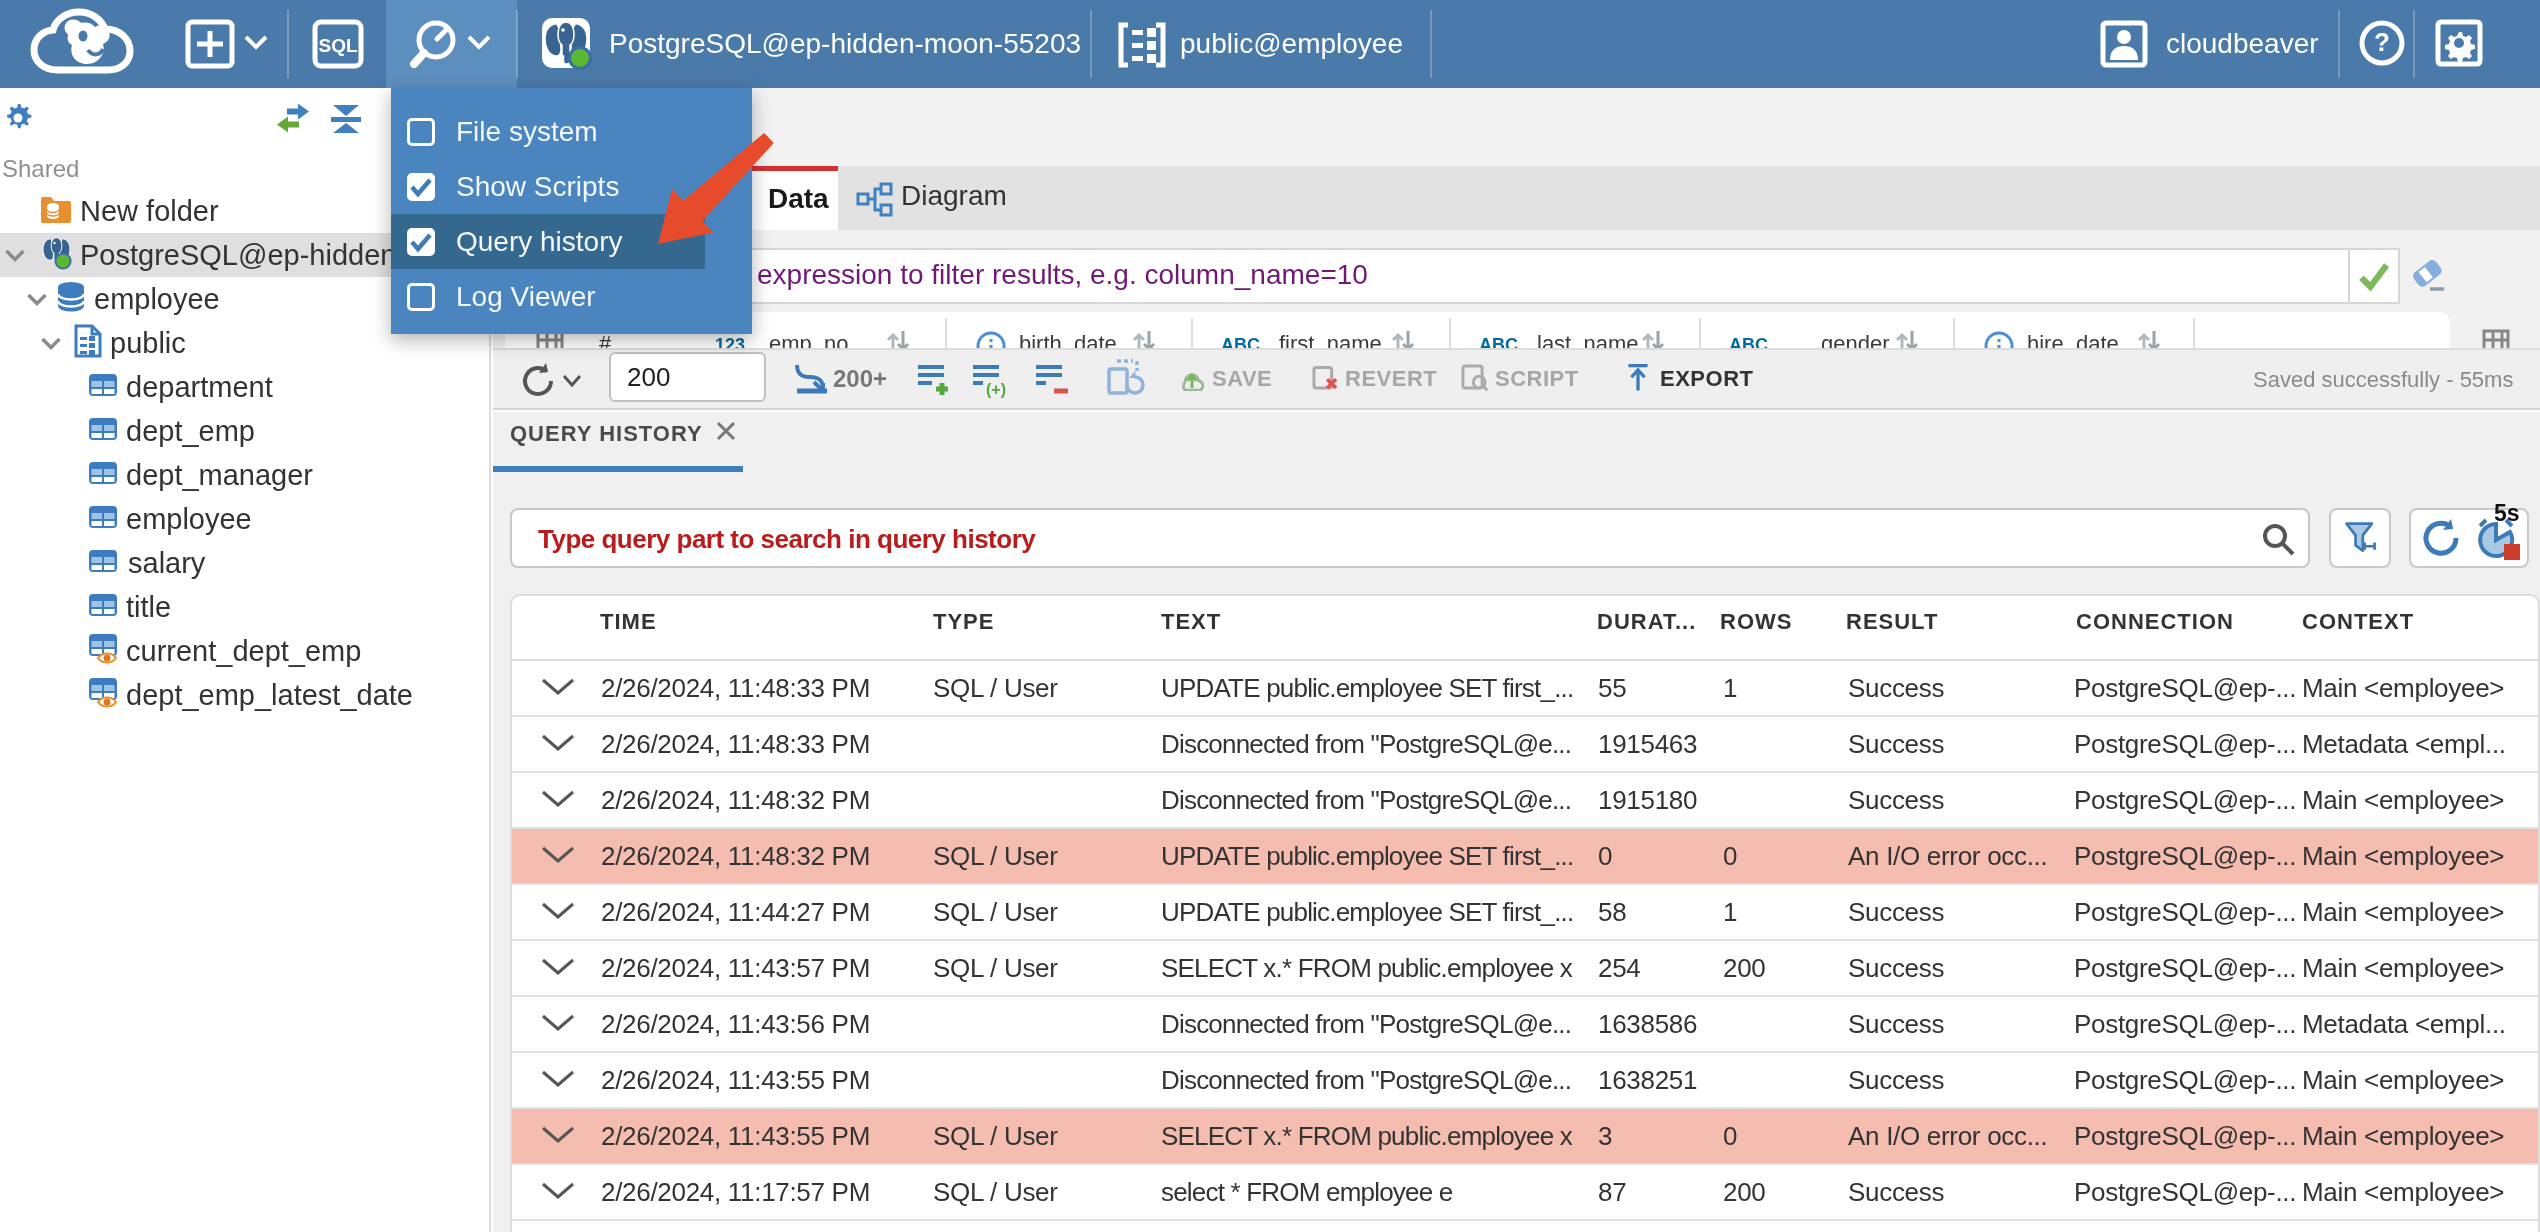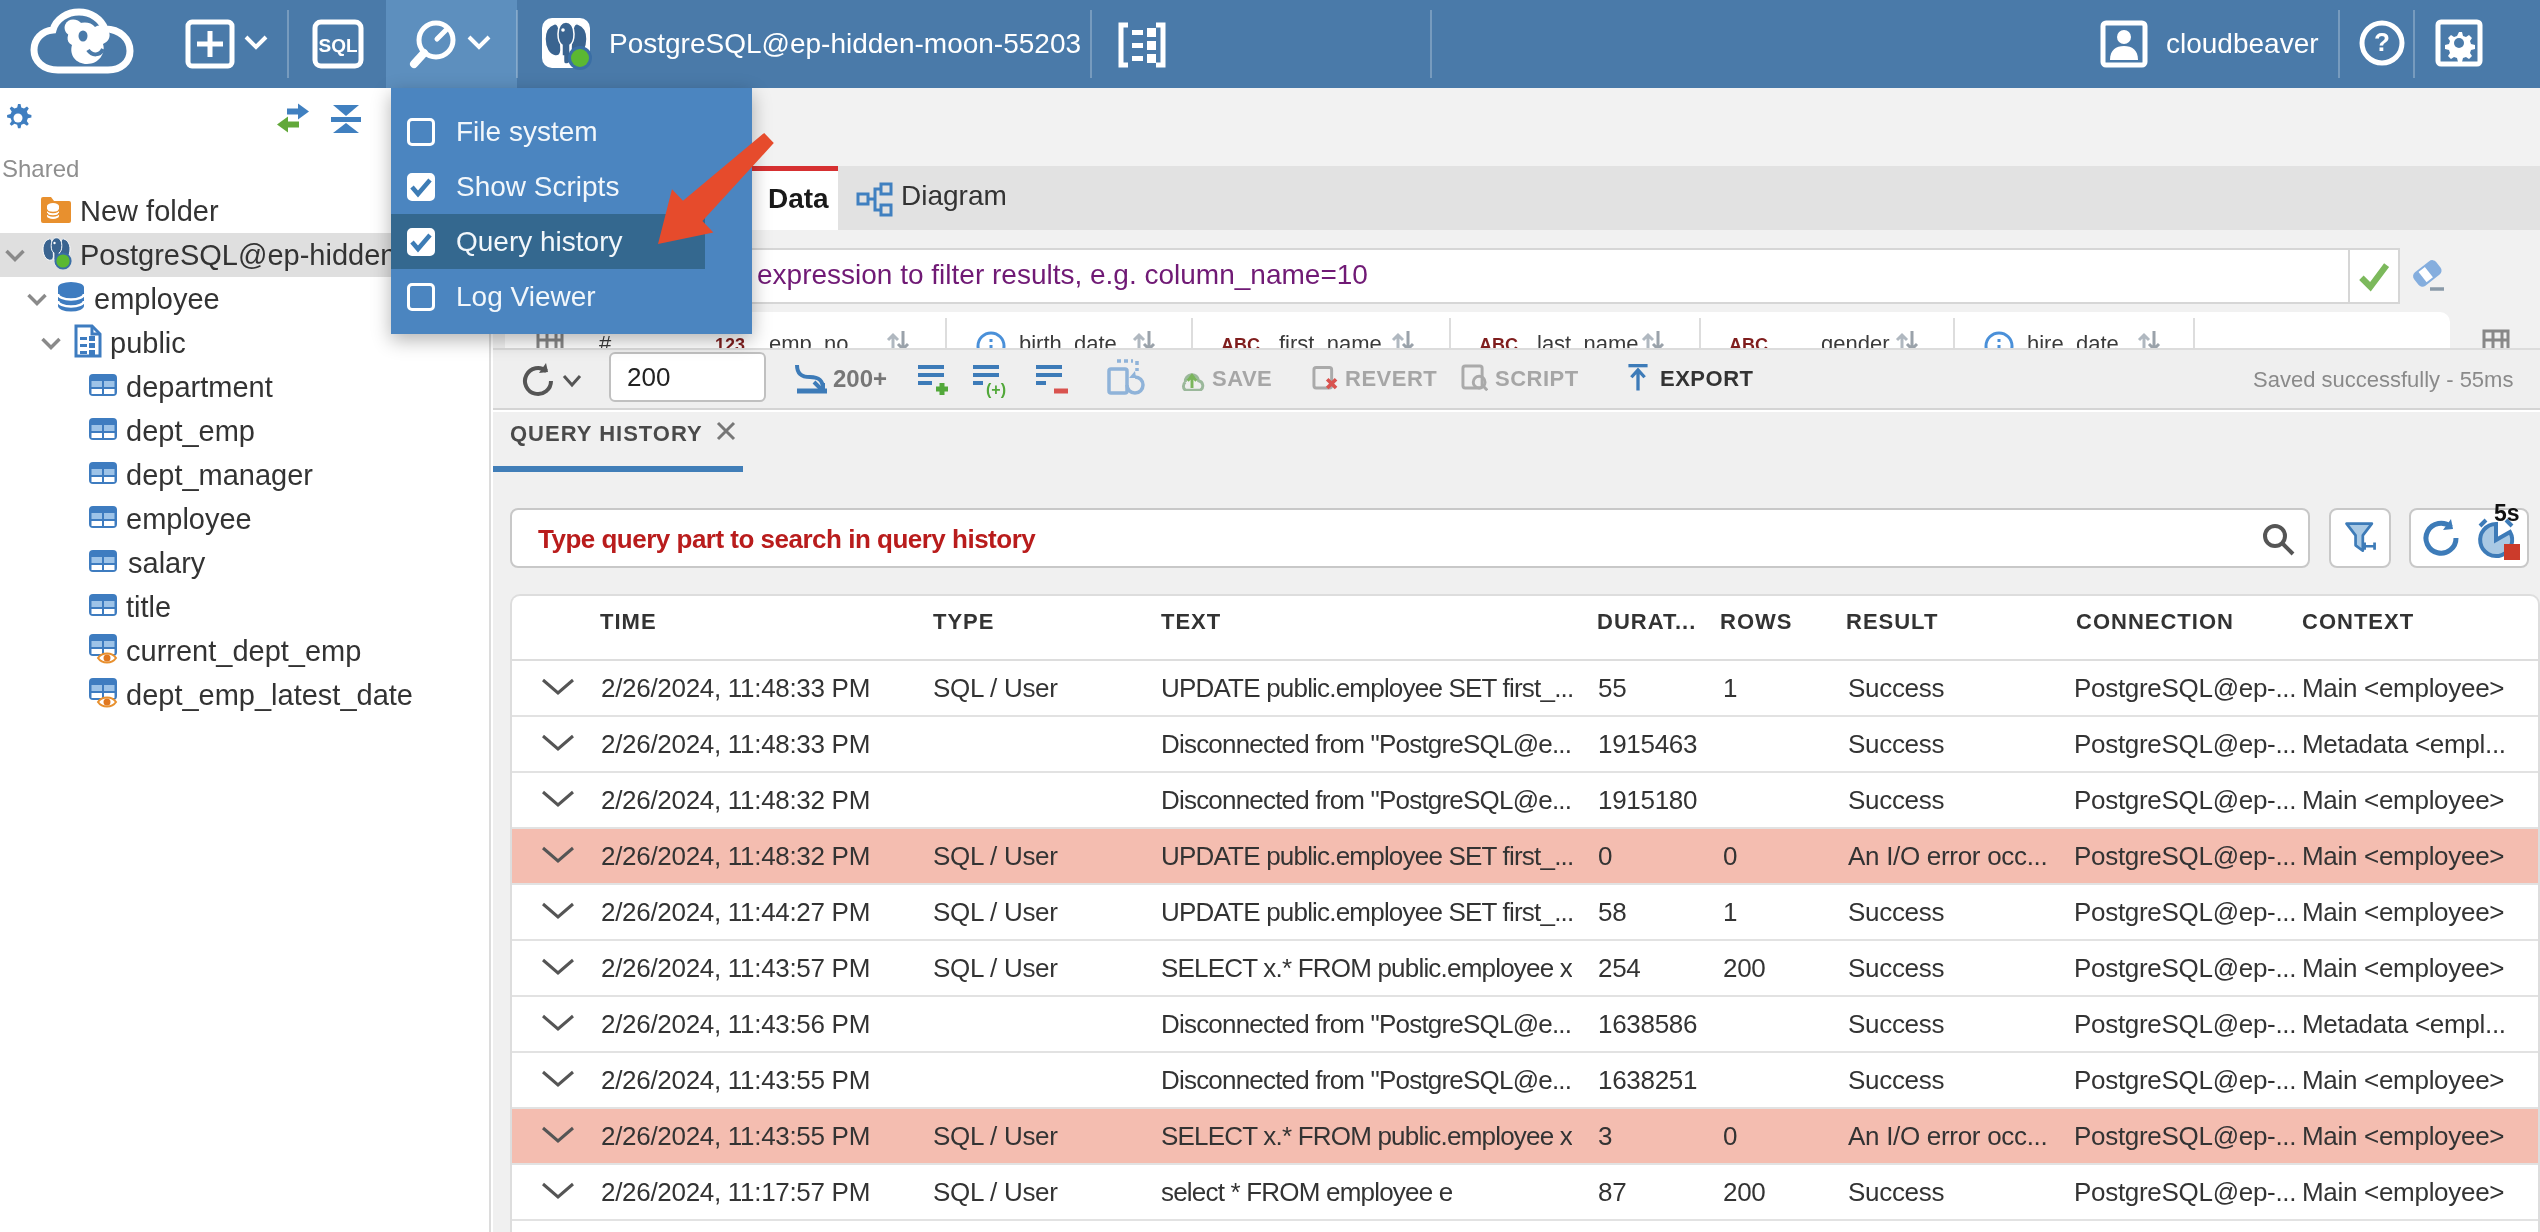--- a/index.html
+++ b/index.html
@@ -27,21 +27,21 @@
 #tab-diagram span { position:absolute; left:63px; top:14px; font-size:28px; color:#333; }
 
 #filterrow { position:absolute; left:493px; top:230px; width:2047px; height:82px; background:#f1f1f1; }
 #filterbox { position:absolute; left:505px; top:248px; width:1845px; height:56px; border:2px solid #d6d6d6; background:#fff; }
 #filtercheck { position:absolute; left:2348px; top:248px; width:52px; height:56px; border:2px solid #d6d6d6; background:#fff; }
 #filterph { position:absolute; left:757px; top:259px; font-size:28px; color:#701a75; white-space:nowrap; }
 
 #gridheader { position:absolute; left:493px; top:312px; width:2047px; height:36px; background:#f1f1f1; overflow:hidden; }
 #gridwhite { position:absolute; left:12px; top:0; width:1945px; height:36px; background:#fff; border-radius:0 10px 0 0; }
 .gh { position:absolute; top:19px; font-size:22px; color:#3a3a3a; white-space:nowrap; }
-.ghblue { color:#7f1d1d; font-weight:bold; font-size:18px; top:23px; }
+.ghblue { color:#0369a1; font-weight:bold; font-size:18px; top:23px; }
 .ghdiv { position:absolute; top:6px; width:2px; height:40px; background:#ddd; }
 
 #toolbar { position:absolute; left:493px; top:348px; width:2047px; height:62px; background:#efefef; border-top:2px solid #dcdcdc; border-bottom:2px solid #d4d4d4; }
 .tbtext { position:absolute; top:50%; transform:translateY(-50%); font-size:22px; font-weight:bold; color:#a6a6a6; letter-spacing:0.5px; }
 
 #qh { position:absolute; left:493px; top:412px; width:2047px; height:820px; background:#f0f0f0; }
 #qhtab { position:absolute; left:493px; top:412px; width:2047px; height:60px; background:#f0f0f0; }
 #qhtab .t { position:absolute; left:17px; top:9px; font-size:22px; font-weight:bold; color:#4a4a4a; letter-spacing:1px; }
 #qhtab .underline { position:absolute; left:0; top:54px; width:250px; height:6px; background:#417eb8; }
 
@@ -117,20 +117,21 @@
 
   <svg class="abs" style="left:1118px;top:22px" width="48" height="46" viewBox="0 0 48 46">
     <path d="M10 3 H3 V43 H10 M38 3 H45 V43 H38" stroke="#fff" stroke-width="5" fill="none"></path>
     <rect x="14" y="8" width="11" height="5" fill="#fff"></rect>
       <rect x="29" y="6" width="9" height="9" fill="#fff"></rect>
     <rect x="14" y="21" width="11" height="5" fill="#fff"></rect>
       <rect x="29" y="19" width="9" height="9" fill="#fff"></rect>
     <rect x="14" y="34" width="11" height="5" fill="#fff"></rect>
       <rect x="29" y="32" width="9" height="9" fill="#fff"></rect>
   </svg>
+  <div class="htext" style="left:1180px">public@employee</div>
   <div class="hdiv" style="left:1430px"></div>
 
   <svg class="abs" style="left:2100px;top:20px" width="48" height="48" viewBox="0 0 48 48">
     <rect x="3" y="3" width="42" height="42" rx="3" fill="none" stroke="#fff" stroke-width="5"></rect>
     <circle cx="24" cy="17" r="7" fill="#fff"></circle>
     <path d="M10 40 C10 30 16 26 24 26 C32 26 38 30 38 40 Z" fill="#fff"></path>
   </svg>
   <div class="htext" style="left:2166px">cloudbeaver</div>
   <div class="hdiv" style="left:2338px"></div>
   <svg class="abs" style="left:2358px;top:19px" width="48" height="48" viewBox="0 0 48 48">

